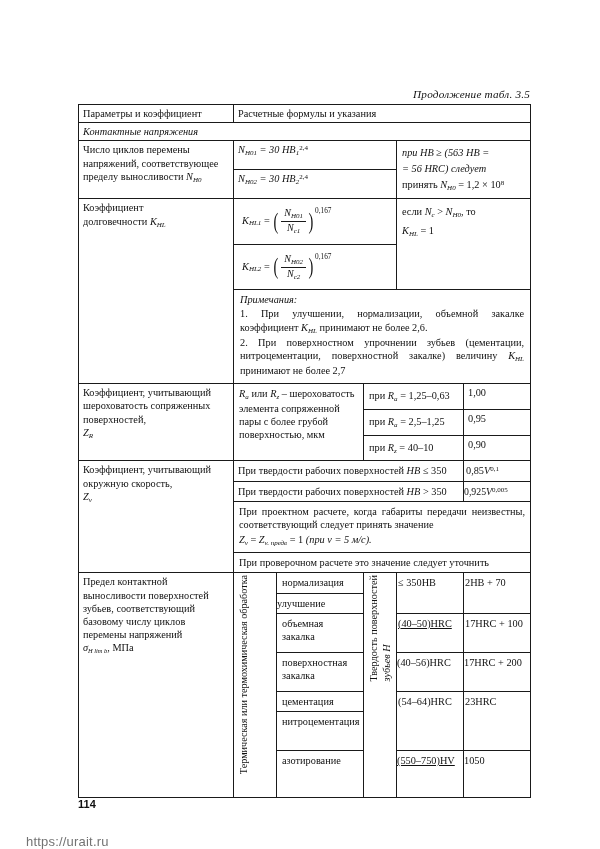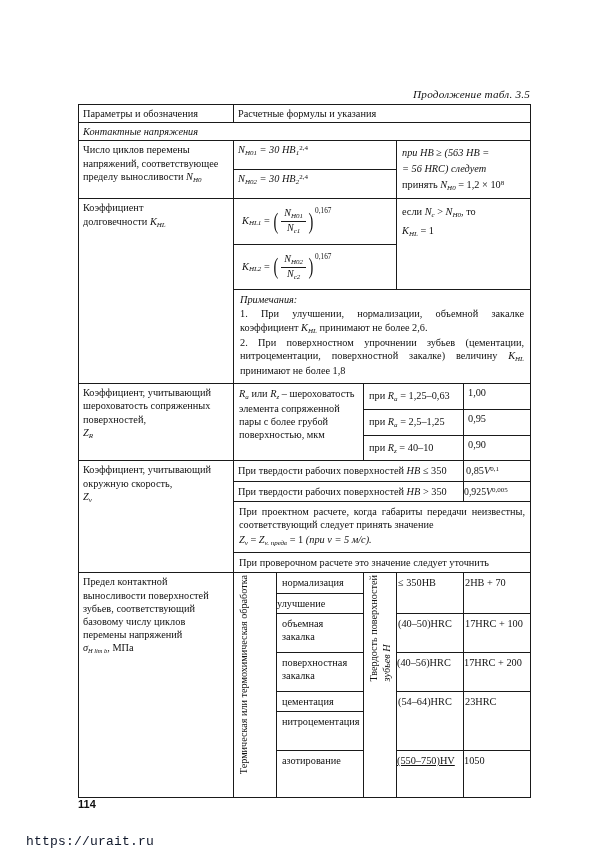--- a/index.html
+++ b/index.html
@@ -135,23 +135,23 @@
     top: 786px;
     font-family: "Liberation Sans", "DejaVu Sans", sans-serif;
     font-size: 11px;
     font-weight: bold;
     color: #111;
   }
   .watermark {
     position: absolute;
     left: 26px;
     top: 822px;
-    font-family: Liberation Mono, monospace;
+    font-family: Liberation Sans, sans-serif;
     font-size: 13px;
-    color: #0f172a;
+    color: #737373;
     letter-spacing: 0.2px;
   }
 </style>
 </head>
 <body>
 
 <div class="page">
 
   <div class="cont-caption">Продолжение табл. 3.5</div>
 
@@ -161,21 +161,21 @@
         <col style="width:155px">
         <col style="width:43px">
         <col style="width:87px">
         <col style="width:33px">
         <col style="width:67px">
         <col style="width:67px">
       </colgroup>
       <tbody>
 
         <tr>
-          <td class="hdr-cell">Параметры и обозначения</td>
+          <td class="hdr-cell">Параметры и коэффициент</td>
           <td class="hdr-cell" colspan="5">Расчетные формулы и указания</td>
         </tr>
 
         <tr>
           <td class="sect-cell" colspan="6">Контактные напряжения</td>
         </tr>
 
         <tr>
           <td rowspan="2">
             <span>Число циклов перемены напряжений, соответствующее пределу выносливости</span>
@@ -247,21 +247,21 @@
               <span class="notes-title">Примечания:</span>
             </div>
             <div class="note-p">
               <span>1. При улучшении, нормализации, объемной закалке коэффициент</span>
               <i class="sym">K</i><sub>HL</sub>
               <span>принимают не более 2,6.</span>
             </div>
             <div class="note-p">
               <span>2. При поверхностном упрочнении зубьев (цементации, нитроцементации, поверхностной закалке) величину</span>
               <i class="sym">K</i><sub>HL</sub>
-              <span>принимают не более 1,8</span>
+              <span>принимают не более 2,7</span>
             </div>
           </td>
         </tr>
 
         <tr>
           <td rowspan="3" class="mid">
             <span>Коэффициент, учитывающий шероховатость сопряженных поверхностей,</span>
             <br>
             <i class="sym">Z</i><sub>R</sub>
           </td>
@@ -366,21 +366,21 @@
             <span class="rot"><span>Твердость поверхностей</span><br><span class="ital">зубьев H</span></span>
           </td>
           <td rowspan="2" class="ctr mid" style="padding:3px 1px;">≤ 350HB</td>
           <td rowspan="2" class="ctr mid" style="padding:3px 1px;">2HB + 70</td>
         </tr>
         <tr>
           <td class="mid" style="padding:3px 0;">улучшение</td>
         </tr>
         <tr>
           <td class="mid" style="padding:3px 5px; height:32px;">объемная закалка</td>
-          <td class="ctr mid" style="padding:3px 1px;">(40–50)HRC</td>
+          <td class="ctr mid" style="padding:3px 1px;text-decoration:underline;">(40–50)HRC</td>
           <td class="ctr mid" style="padding:3px 1px;">17HRC + 100</td>
         </tr>
         <tr>
           <td class="mid" style="padding:3px 5px; height:32px;">поверхностная закалка</td>
           <td class="ctr mid" style="padding:3px 0;">(40–56)HRC</td>
           <td class="ctr mid" style="padding:3px 0;">17HRC + 200</td>
         </tr>
         <tr>
           <td class="mid" style="padding:3px 5px;">цементация</td>
           <td rowspan="2" class="ctr mid" style="padding:3px 1px;">(54–64)HRC</td>

